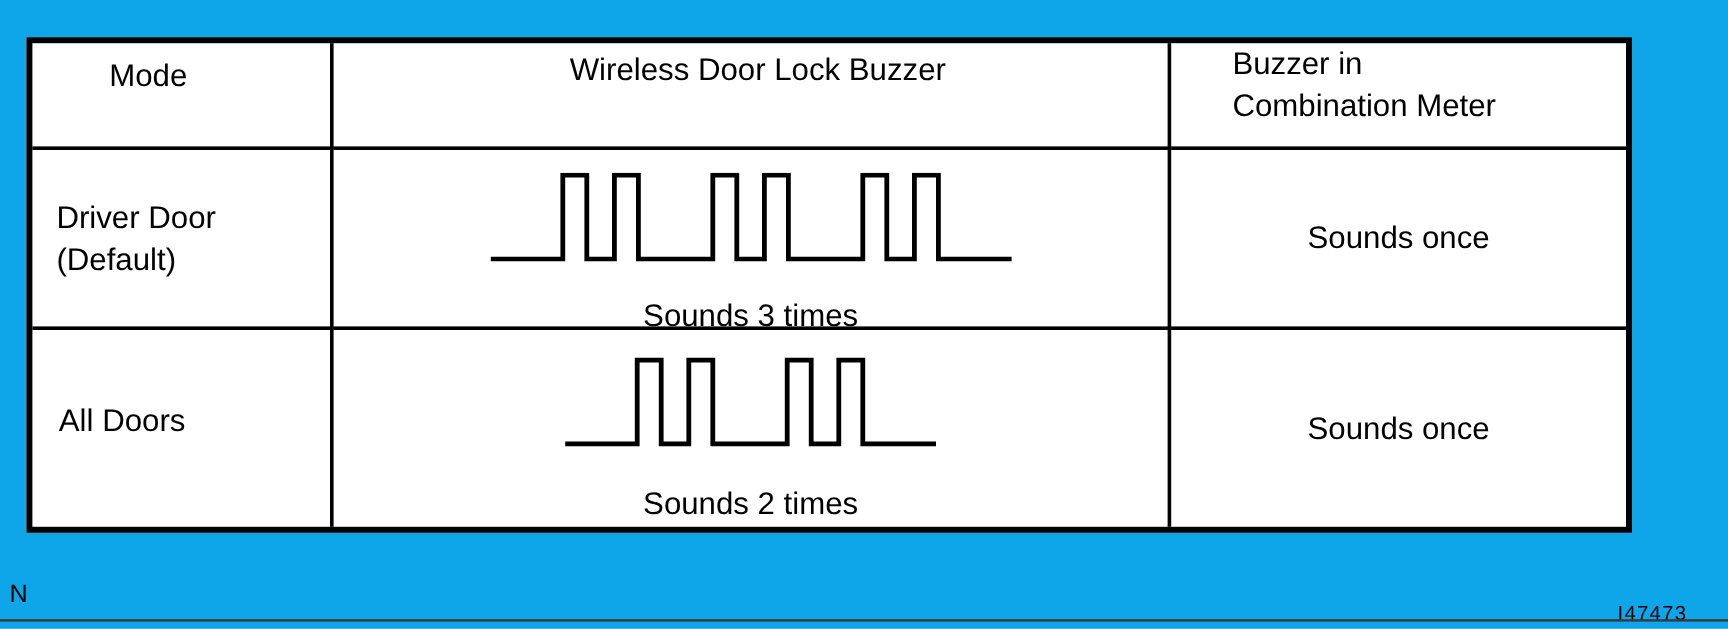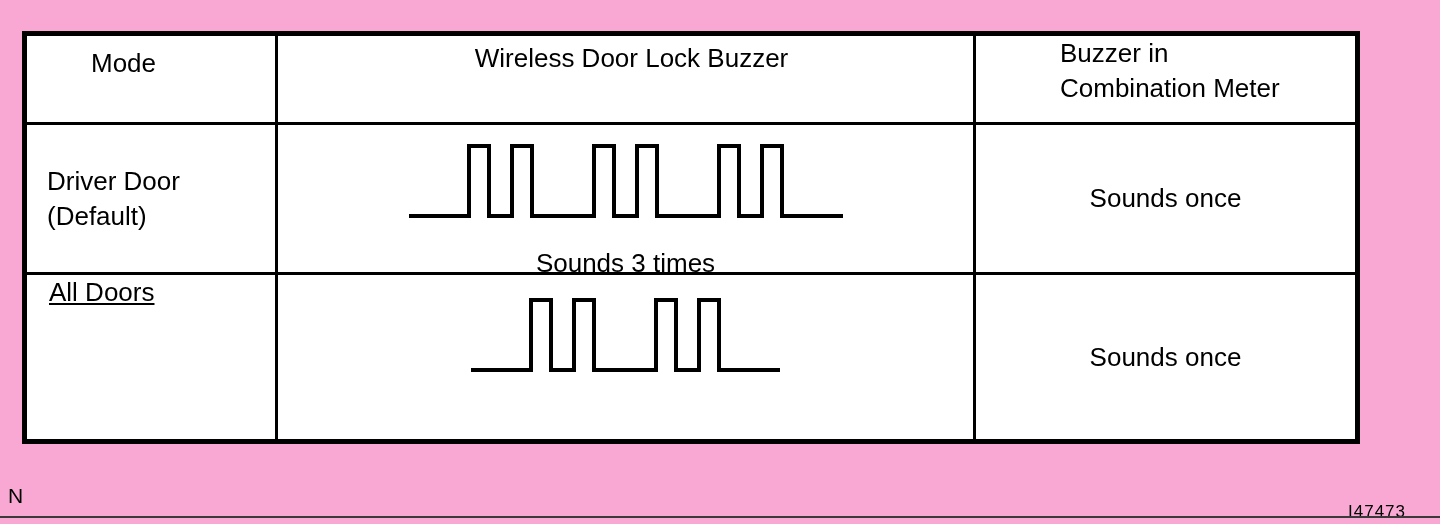--- a/index.html
+++ b/index.html
@@ -4,21 +4,21 @@
 <style>
   * { margin: 0; padding: 0; box-sizing: border-box; }
   html, body { width: 1440px; height: 524px; }
   body {
     background: #ffffff;
     font-family: "Liberation Sans", "DejaVu Sans", sans-serif;
     color: #000000;
     overflow: hidden;
     position: relative;
   }
-  .page { position: absolute; inset: 0; background: #f9a8d4; }
+  .page { position: absolute; inset: 0; background: #0ea5e9; }
 
   .buzzer-table {
     position: absolute;
     left: 22px; top: 31px;
     width: 1338px; height: 413px;
     border: 5px solid #000;
     display: grid;
     grid-template-columns: 251px 698px auto;
     grid-template-rows: 89px 150px auto;
     background: #fff;
@@ -28,24 +28,24 @@
     border-bottom: 3px solid #000;
     font-size: 26px;
     line-height: 35px;
     overflow: hidden;
   }
   .cell.last-col { border-right: none; }
   .cell.last-row { border-bottom: none; }
 
   .h-mode { padding-top: 10px; padding-left: 64px; }
   .h-buzzer { padding-top: 5px; text-align: center; padding-left: 12px; }
-  .h-meter { padding-top: 0px; padding-left: 84px; }
+  .h-meter { padding-top: 0px; padding-left: 51px; }
 
   .mode-cell-1 { padding-top: 39px; padding-left: 20px; }
-  .mode-cell-2 { padding-left: 22px; text-decoration: underline; }
+  .mode-cell-2 { padding-top: 58px; padding-left: 22px; }
 
   .wave-cell { display: flex; flex-direction: column; align-items: center; }
   .wave-cell-1 .waveform { margin-top: 19px; }
   .wave-cell-1 .wave-caption { margin-top: 11px; }
   .wave-cell-2 .waveform { margin-top: 23px; }
   .wave-cell-2 .wave-caption { margin-top: 13px; }
   .waveform { display: block; font-size: 0; }
   .wave-caption { line-height: 32px; }
 
   .meter-cell {
@@ -107,20 +107,21 @@
       <span>Sounds once</span>
     </div>
 
     <div class="cell mode-cell-2 last-row">
       <div>All Doors</div>
     </div>
     <div class="cell wave-cell wave-cell-2 last-row">
       <div class="waveform"><svg width="313" height="74" viewBox="0 0 313 74" xmlns="http://www.w3.org/2000/svg">
             <polyline points="2,72 62,72 62,2 82,2 82,72 105,72 105,2 125,2 125,72 187,72 187,2 207,2 207,72 230,72 230,2 250,2 250,72 311,72" fill="none" stroke="#000000" stroke-width="4"></polyline>
           </svg></div>
+      <div class="wave-caption">Sounds 2 times</div>
     </div>
     <div class="cell meter-cell last-col last-row">
       <span>Sounds once</span>
     </div>
 
   </div>
 
   <div class="footer-n">N</div>
   <div class="figure-id">I47473</div>
   <div class="bottom-rule"></div>

